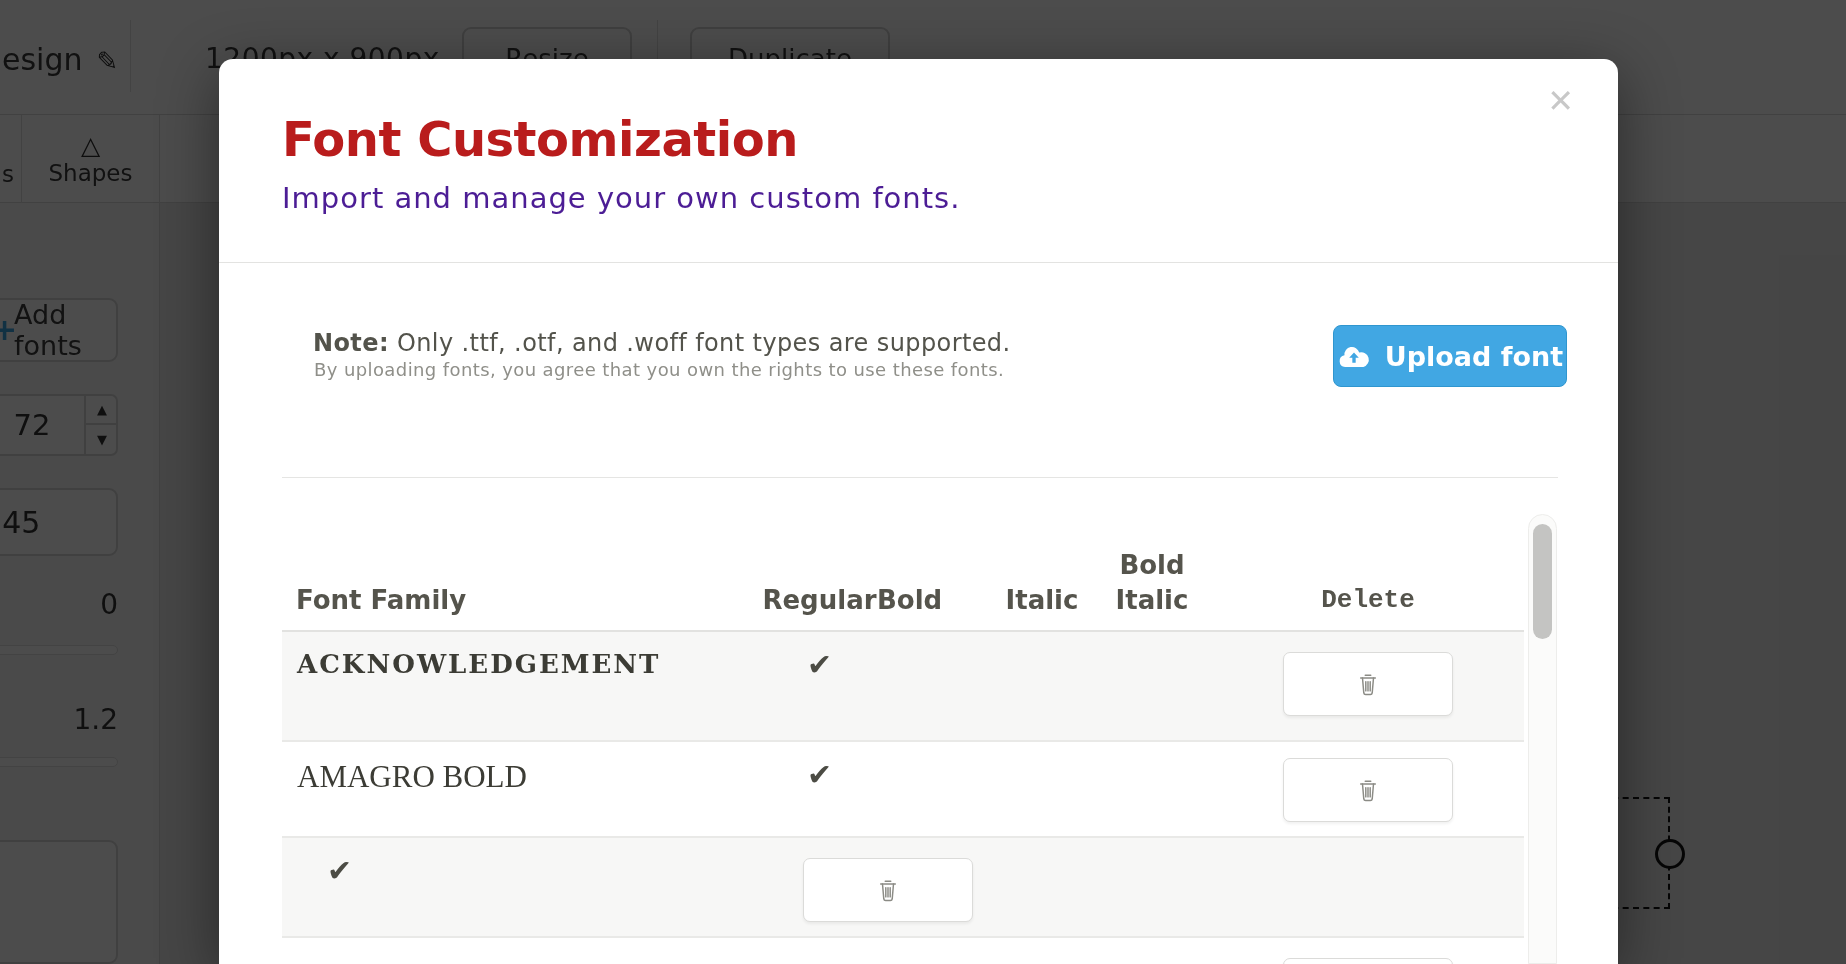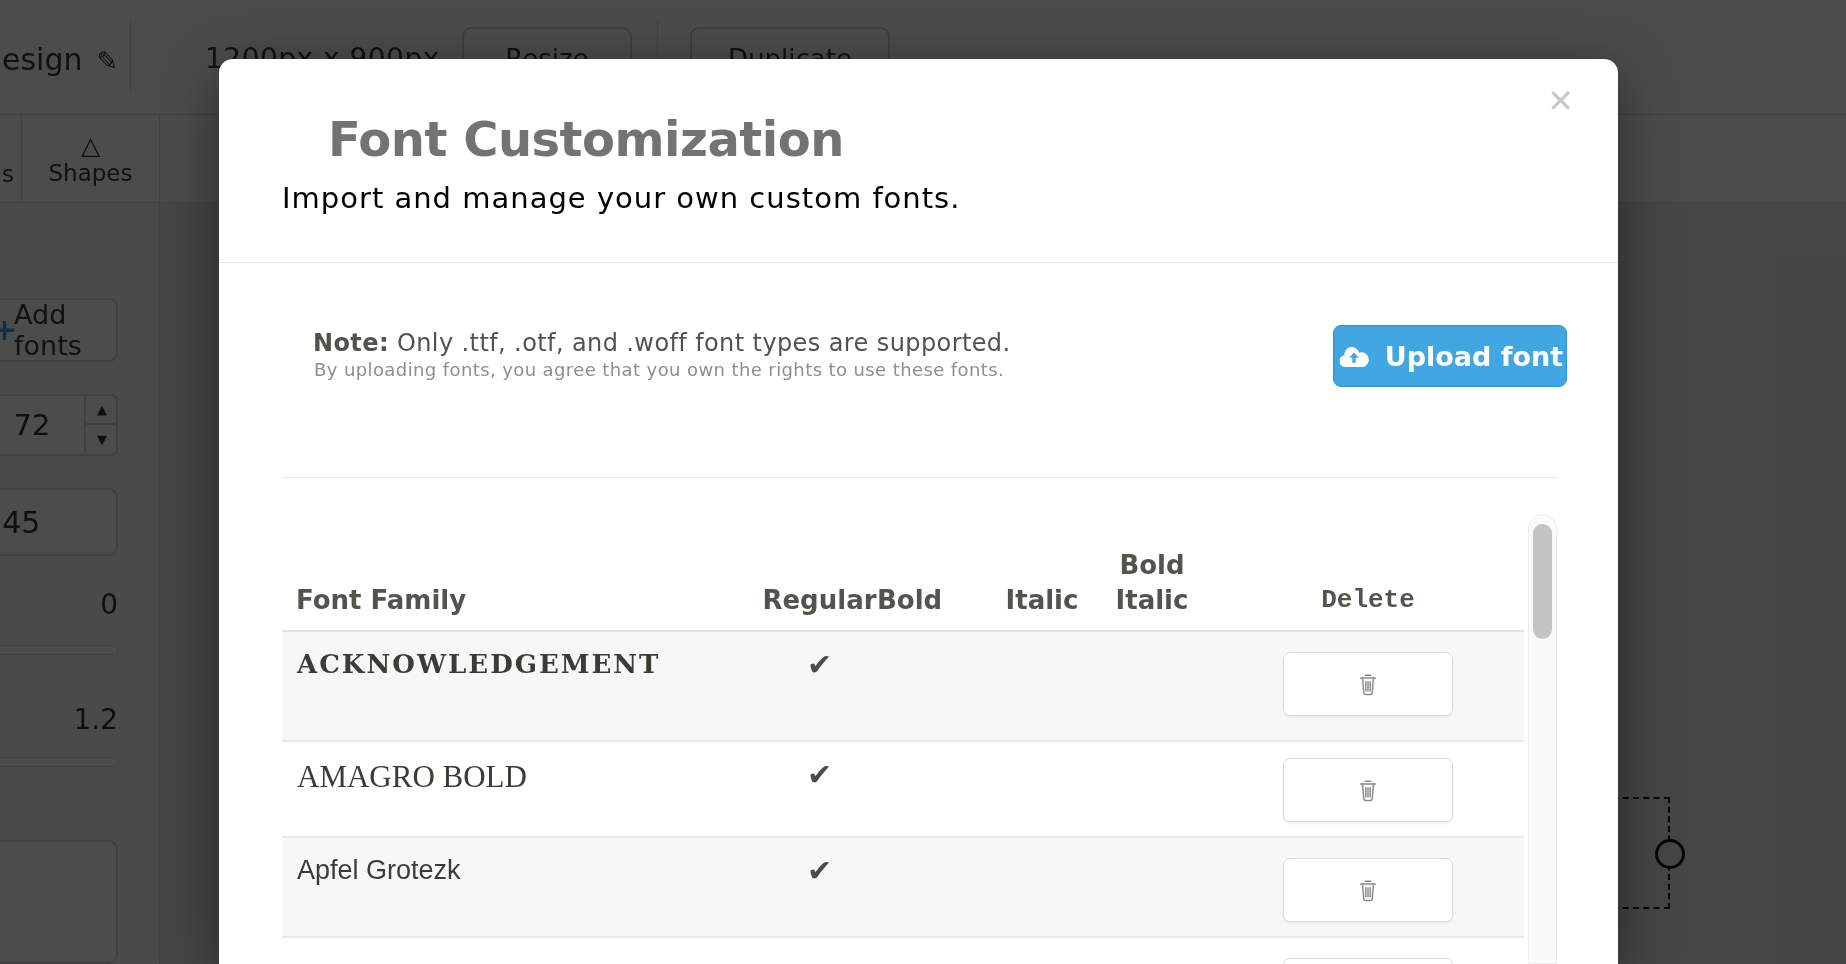--- a/index.html
+++ b/index.html
@@ -77,23 +77,23 @@
   .overlay { position:absolute; left:0; top:0; width:1846px; height:964px;
     background:rgba(0,0,0,0.70); z-index:5; }
 
   
   .modal { position:absolute; left:219px; top:59px; width:1399px; height:905px;
     background:#fff; border-radius:14px 14px 0 0; z-index:10;
     box-shadow:0 14px 60px rgba(0,0,0,0.45); }
   .modal-header { position:absolute; left:0; top:0; width:100%; height:204px;
     border-bottom:1px solid #e3e3e1; }
   .modal-title { position:absolute; left:63px; top:52px; font-size:48px; font-weight:bold;
-    color:#737373; letter-spacing:-0.5px;margin-left:46px; }
+    color:#b91c1c; letter-spacing:-0.5px; }
   .modal-subtitle { position:absolute; left:63px; top:122px; font-size:29px;
-    color:#000000; letter-spacing:1px; }
+    color:#4c1d95; letter-spacing:1px; }
   .modal-close { position:absolute; right:44px; top:26px; font-size:32px; color:#c8c8c8;
     background:none; border:none; cursor:pointer; line-height:1;
     font-family:"DejaVu Sans", sans-serif; }
 
   .note-line1 { position:absolute; left:94px; top:270px; font-size:24px; color:#53534b;
     letter-spacing:.4px; }
   .note-line1 b { font-weight:bold; }
   .note-line2 { position:absolute; left:95px; top:300px; font-size:18px; color:#8f8f89;
     letter-spacing:.4px; }
   .upload-btn { position:absolute; left:1114px; top:266px; width:234px; height:62px;
@@ -255,21 +255,20 @@
           <path d="M6 6.5l1.4 16.3a2 2 0 0 0 2 1.7h5.2a2 2 0 0 0 2-1.7L18 6.5"></path>
           <path d="M9.6 10.5v10"></path>
                   <path d="M12 10.5v10"></path>
                   <path d="M14.4 10.5v10"></path>
         </svg>
       </button>
     </div>
   </div>
 
   <div class="t-row trow">
-    <div class="col-family f-sans">Apfel Grotezk</div>
     <div class="col-reg check">✔</div>
     <div class="col-bold check"></div>
     <div class="col-ital check"></div>
     <div class="col-bital check"></div>
     <div class="col-del">
       <button class="del-btn">
         <svg width="22" height="26" viewBox="0 0 24 26" fill="none" stroke="#8b8b85" stroke-width="1.6" stroke-linecap="round">
           <path d="M9 3.5h6"></path>
           <path d="M4 6.5h16"></path>
           <path d="M6 6.5l1.4 16.3a2 2 0 0 0 2 1.7h5.2a2 2 0 0 0 2-1.7L18 6.5"></path>

